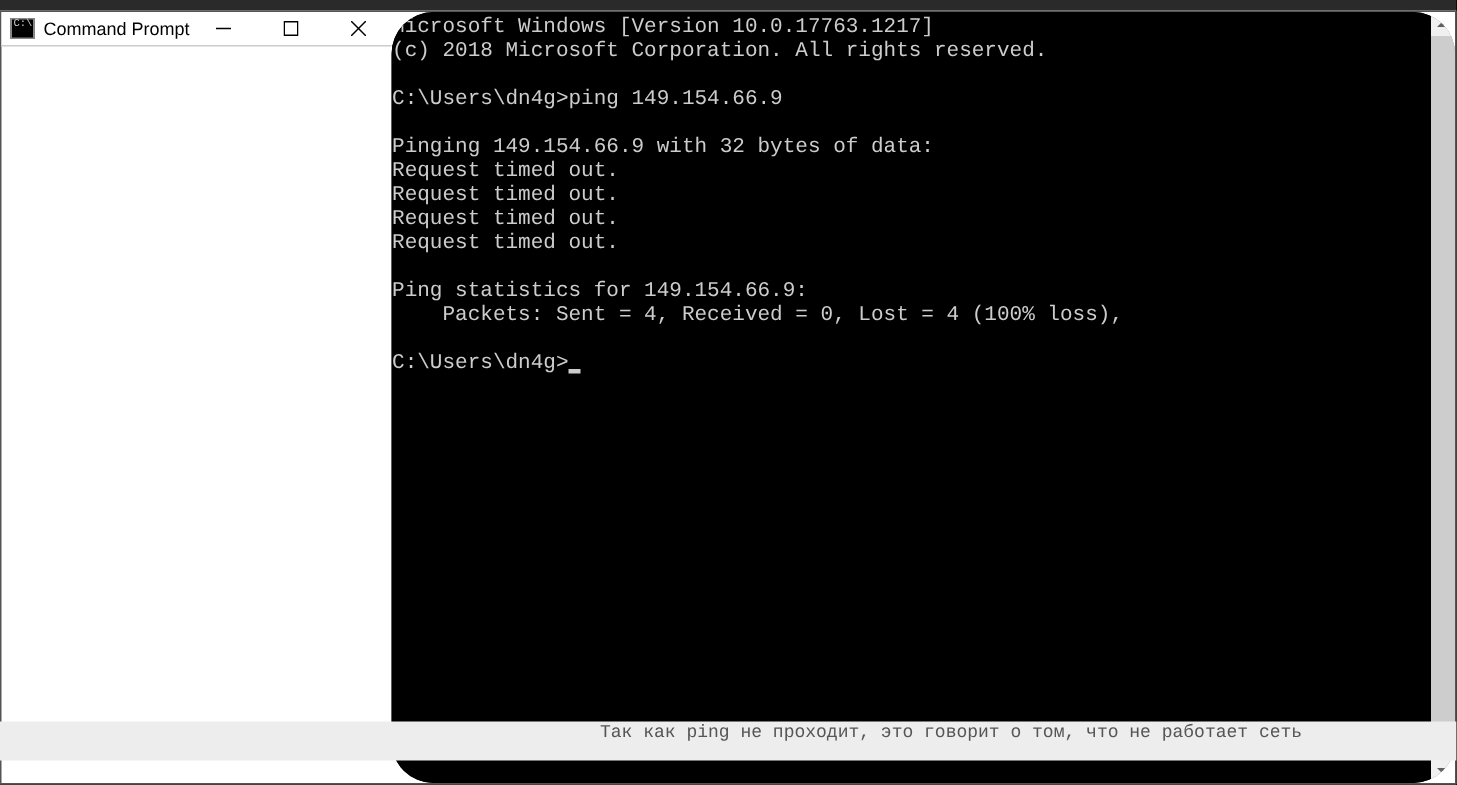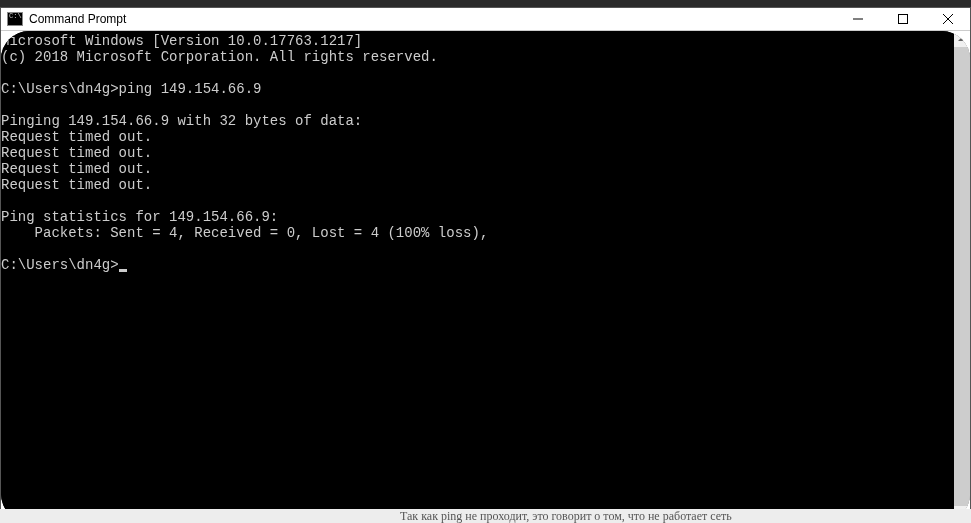--- a/index.html
+++ b/index.html
@@ -25,21 +25,21 @@
     }
     .window {
       position: absolute;
       top: 7px;
       left: 0;
       width: 971px;
       height: 516px;
       background: #fff;
       border: 1px solid #555;
       display: flex;
-      flex-direction: column;
+      flex-direction: row;
     }
     .titlebar {
       height: 23px;
       background: #fff;
       display: flex;
       align-items: center;
       padding-left: 6px;
       border-bottom: 1px solid #ccc;
     }
     .titlebar-icon {
@@ -138,26 +138,26 @@
     .cursor {
       display: inline-block;
       width: 8px;
       height: 3px;
       background: #ccc;
       vertical-align: bottom;
       margin-bottom: 1px;
     }
     .bottom-strip {
       position: absolute;
-      bottom: 0;
+      bottom: 16px;
       left: 0;
       width: 100%;
-      height: 14px;
+      height: 26px;
       background: #ededed;
-      font-family: Liberation Serif, serif;
+      font-family: Liberation Mono, monospace;
       font-size: 12px;
       color: #555;
       padding-left: 400px;
       padding-top: 0px;
       overflow: hidden;
       white-space: nowrap;
     }
   </style>
 </head>
 <body>

